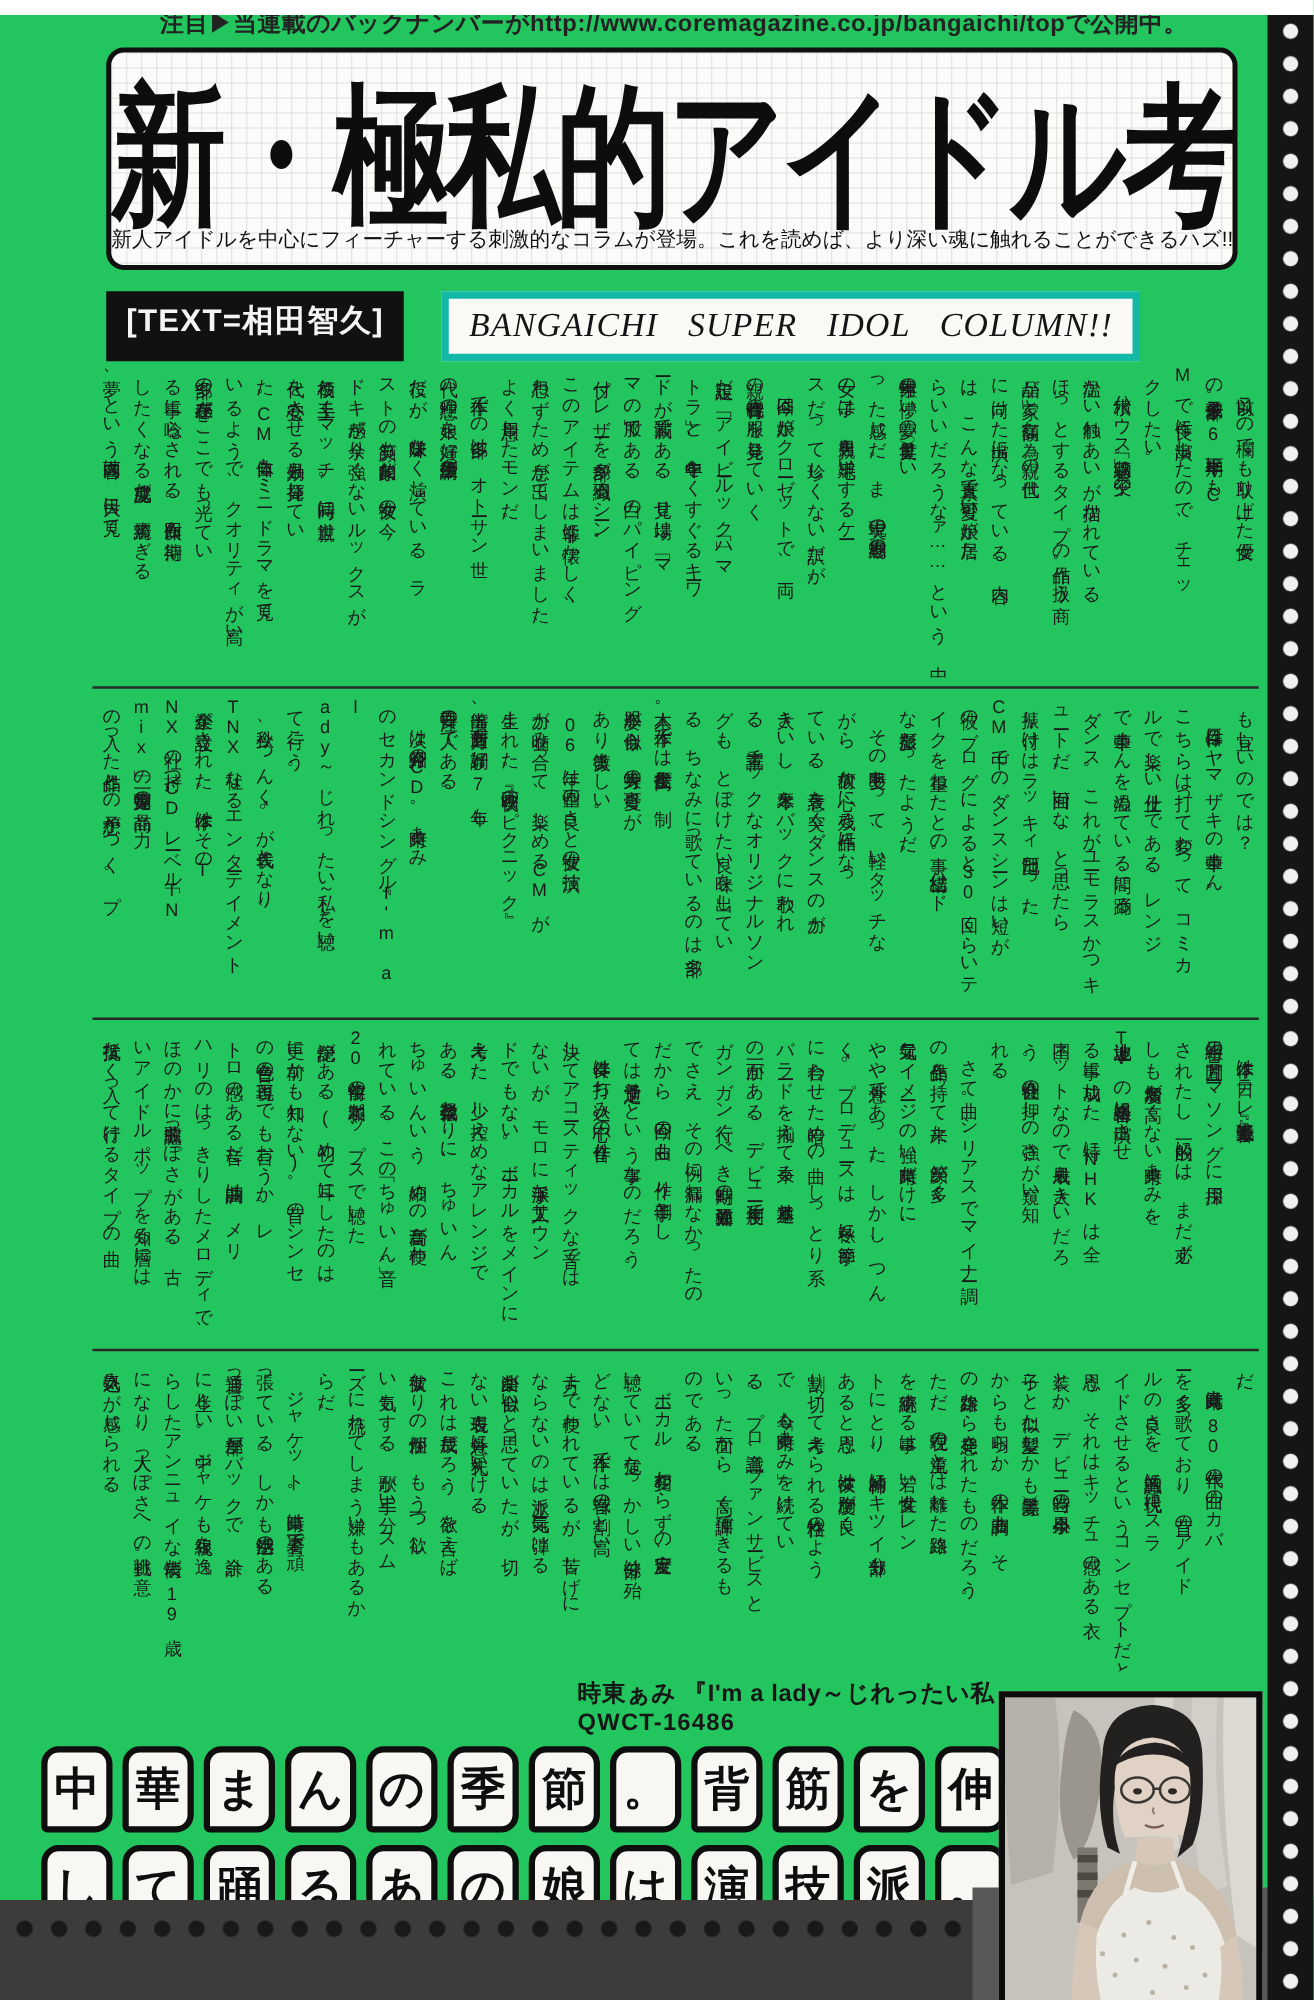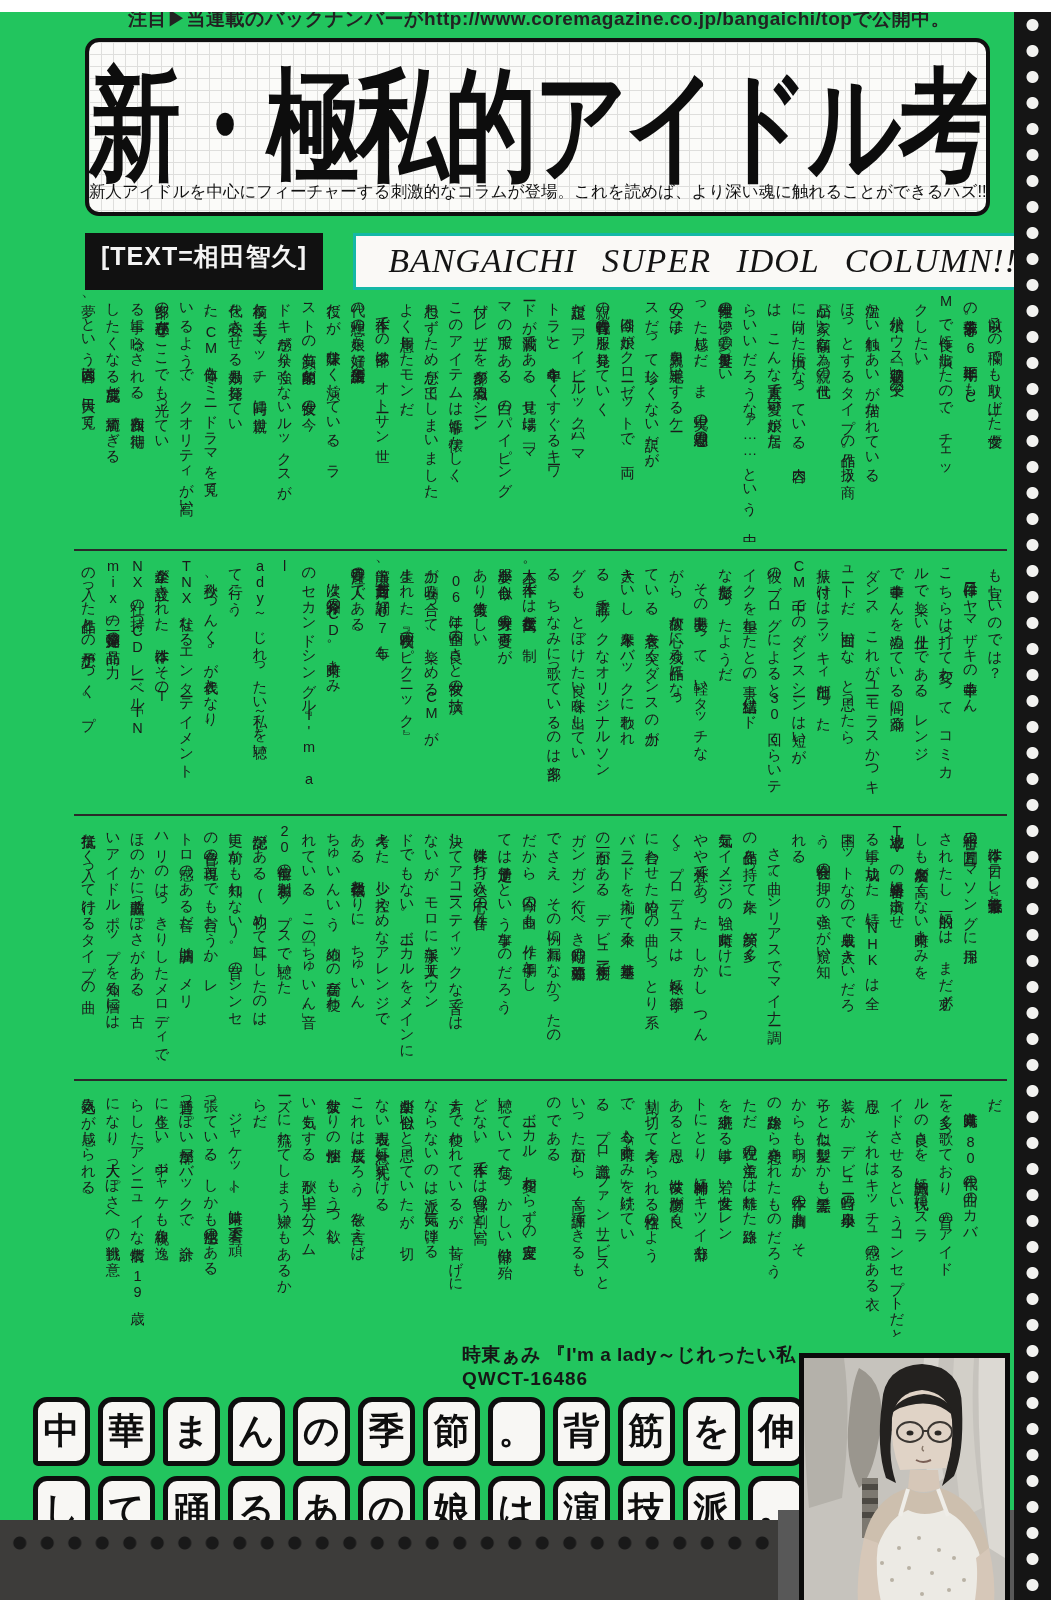--- a/index.html
+++ b/index.html
@@ -32,23 +32,23 @@
     position:absolute; bottom:9px; left:0; width:100%; text-align:center;
     font-size:16.5px; font-weight:normal; letter-spacing:0px; color:#111; white-space:nowrap;
   }
   
   .byline-row{position:absolute; left:85px; top:221px; display:flex; gap:30px; align-items:stretch;}
   .text-credit{
     background:#111; color:#f4f4f4; font-weight:bold; font-size:25px;
     padding:7px 16px 8px; letter-spacing:1px; white-space:nowrap;
   }
   .column-banner{
-    border:3px solid #14b8a6; background:#faf9f6; color:#141414;
-    font-family:"Liberation Serif", serif; font-style:italic; font-size:34px;
-    padding:6px 32px 7px; letter-spacing:1px; word-spacing:16px; white-space:nowrap;
+    border:6px solid #14b8a6; background:#faf9f6; color:#141414;
+    font-family:"Liberation Serif", serif; font-style:italic; font-size:27px;
+    padding:6px 16px 7px; letter-spacing:1px; word-spacing:16px; white-space:nowrap;
     display:flex; align-items:center;
   }
   
   .article{position:absolute; left:74px; top:281px; width:933px;}
   .band{
     writing-mode:vertical-rl; text-orientation:upright; white-space:pre-line;
     height:249px; width:933px; overflow:hidden;
     font-size:14.5px; line-height:24.5px; letter-spacing:0px; color:#1a1a1a;
   }
   .band-sep{border-top:2px solid #2a2a2a; width:933px; margin:7px 0 7px 0;}

